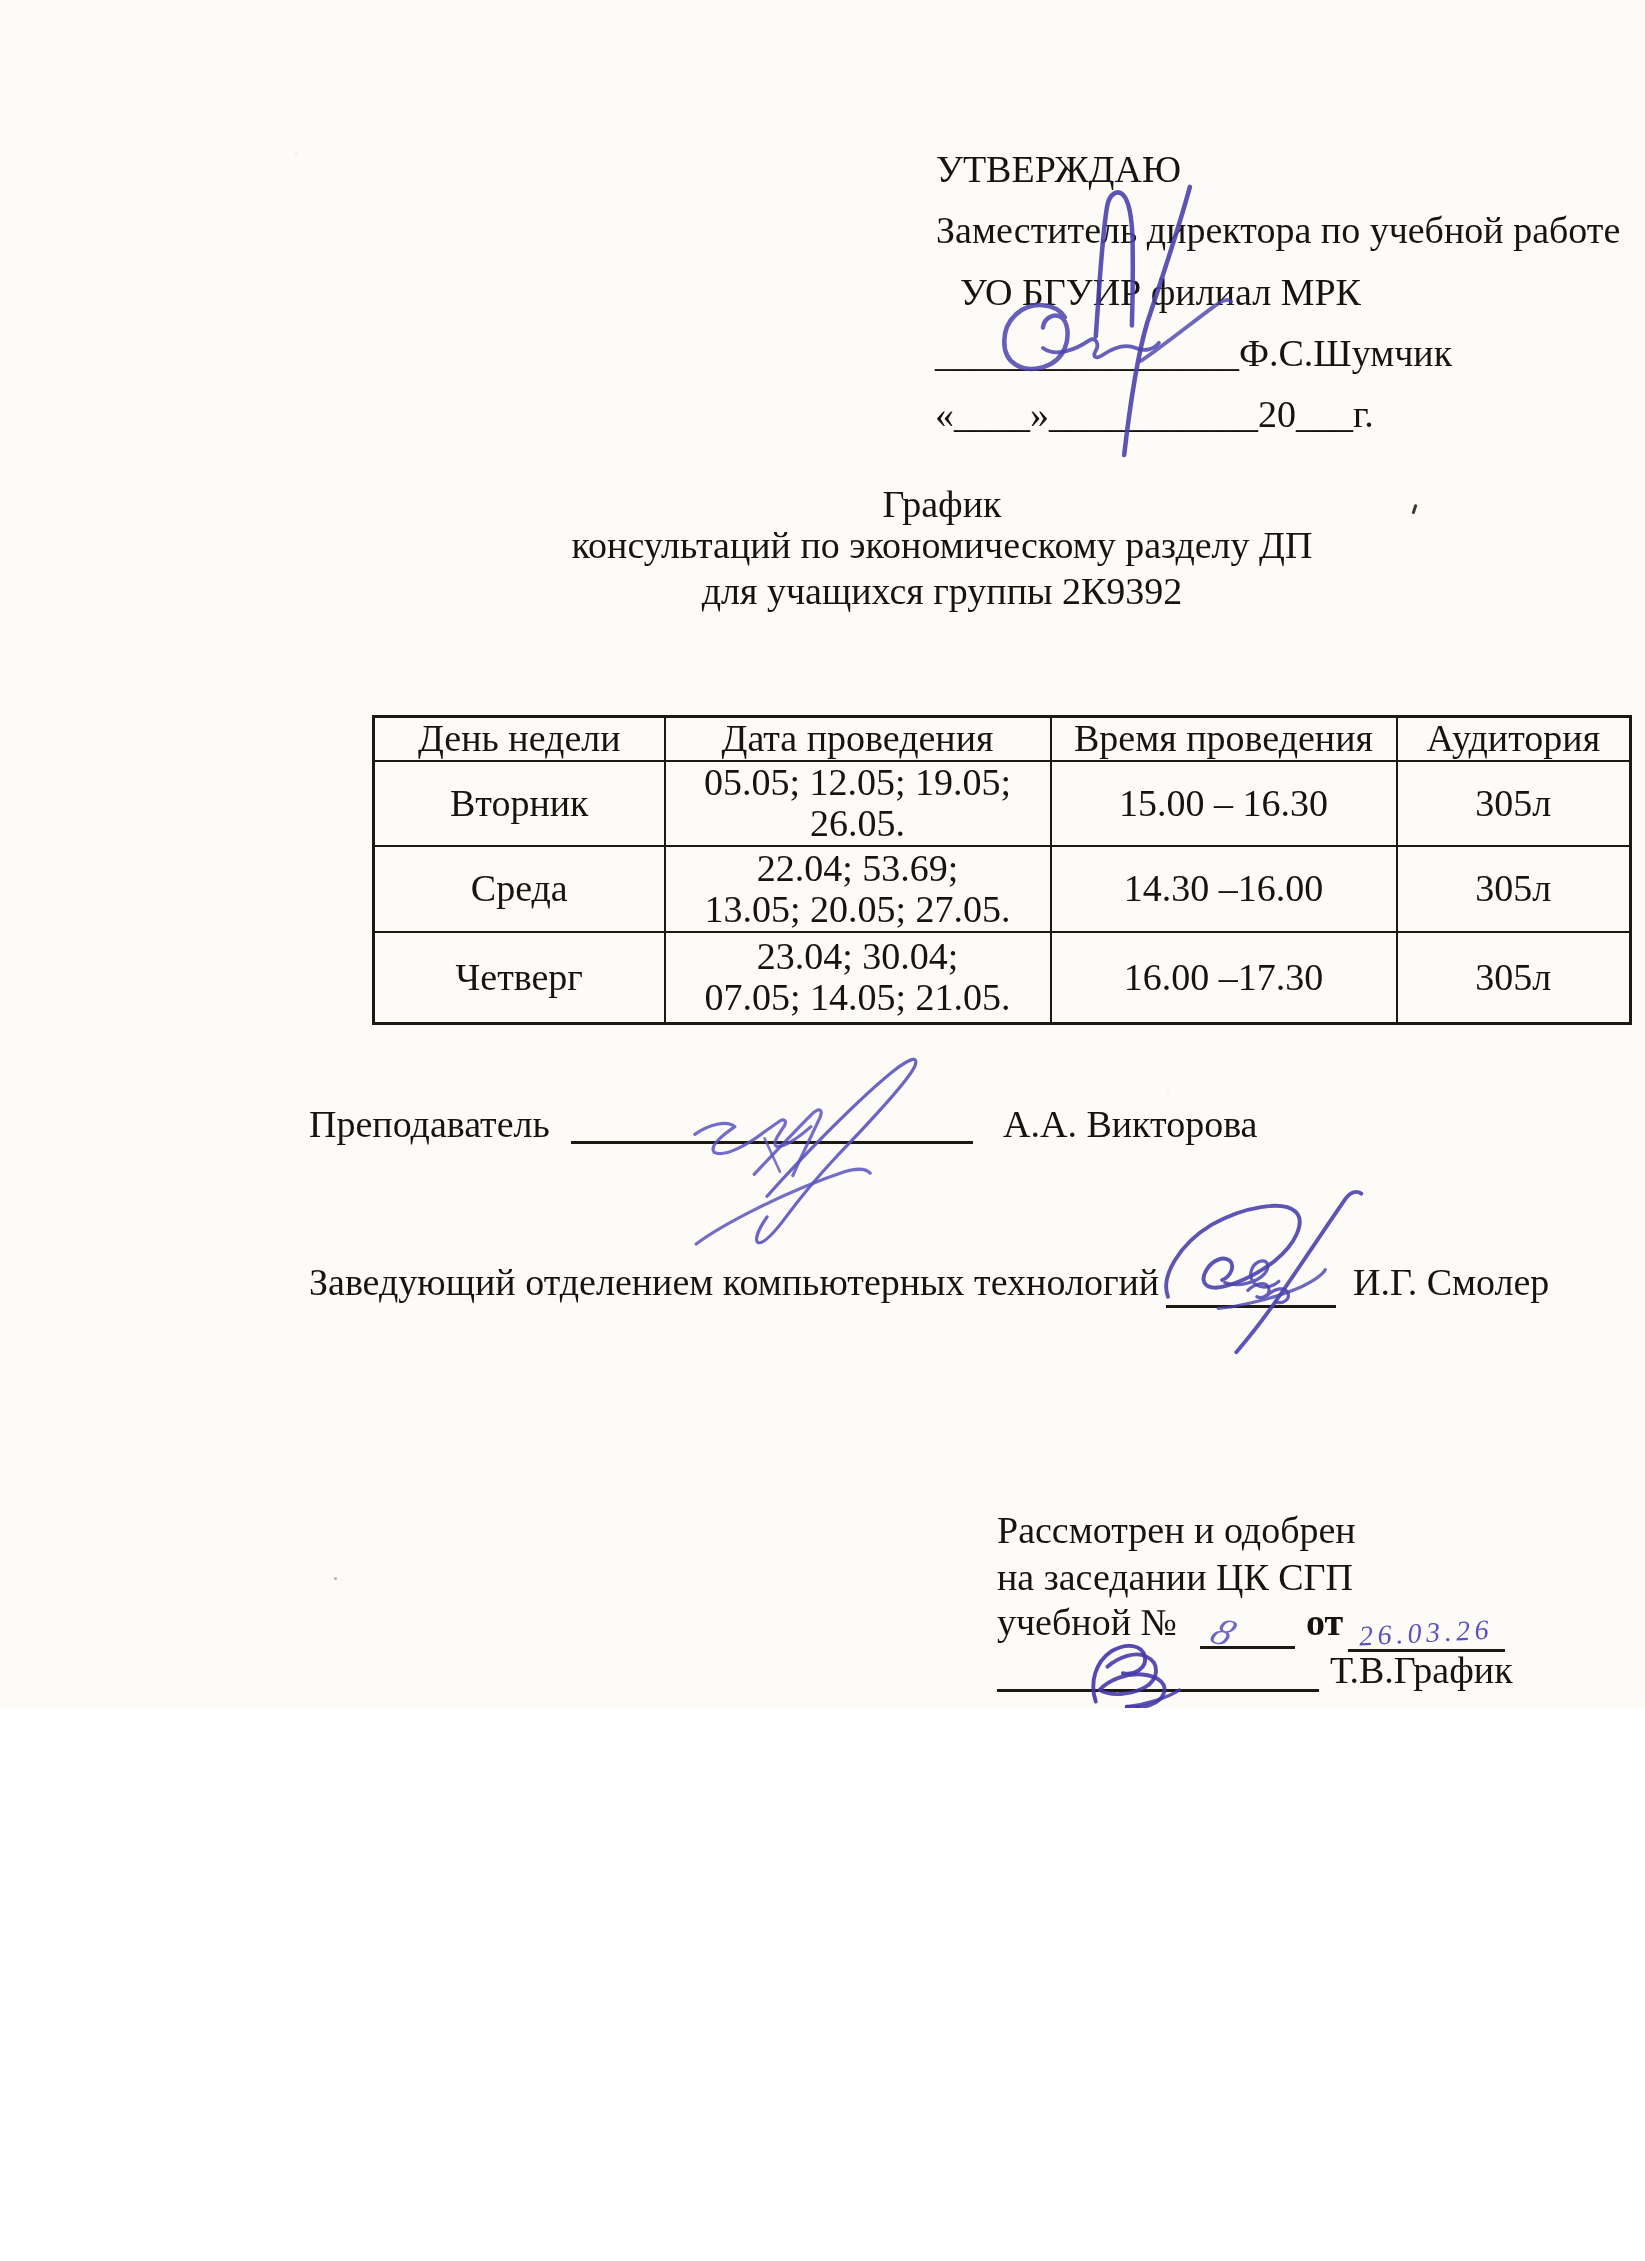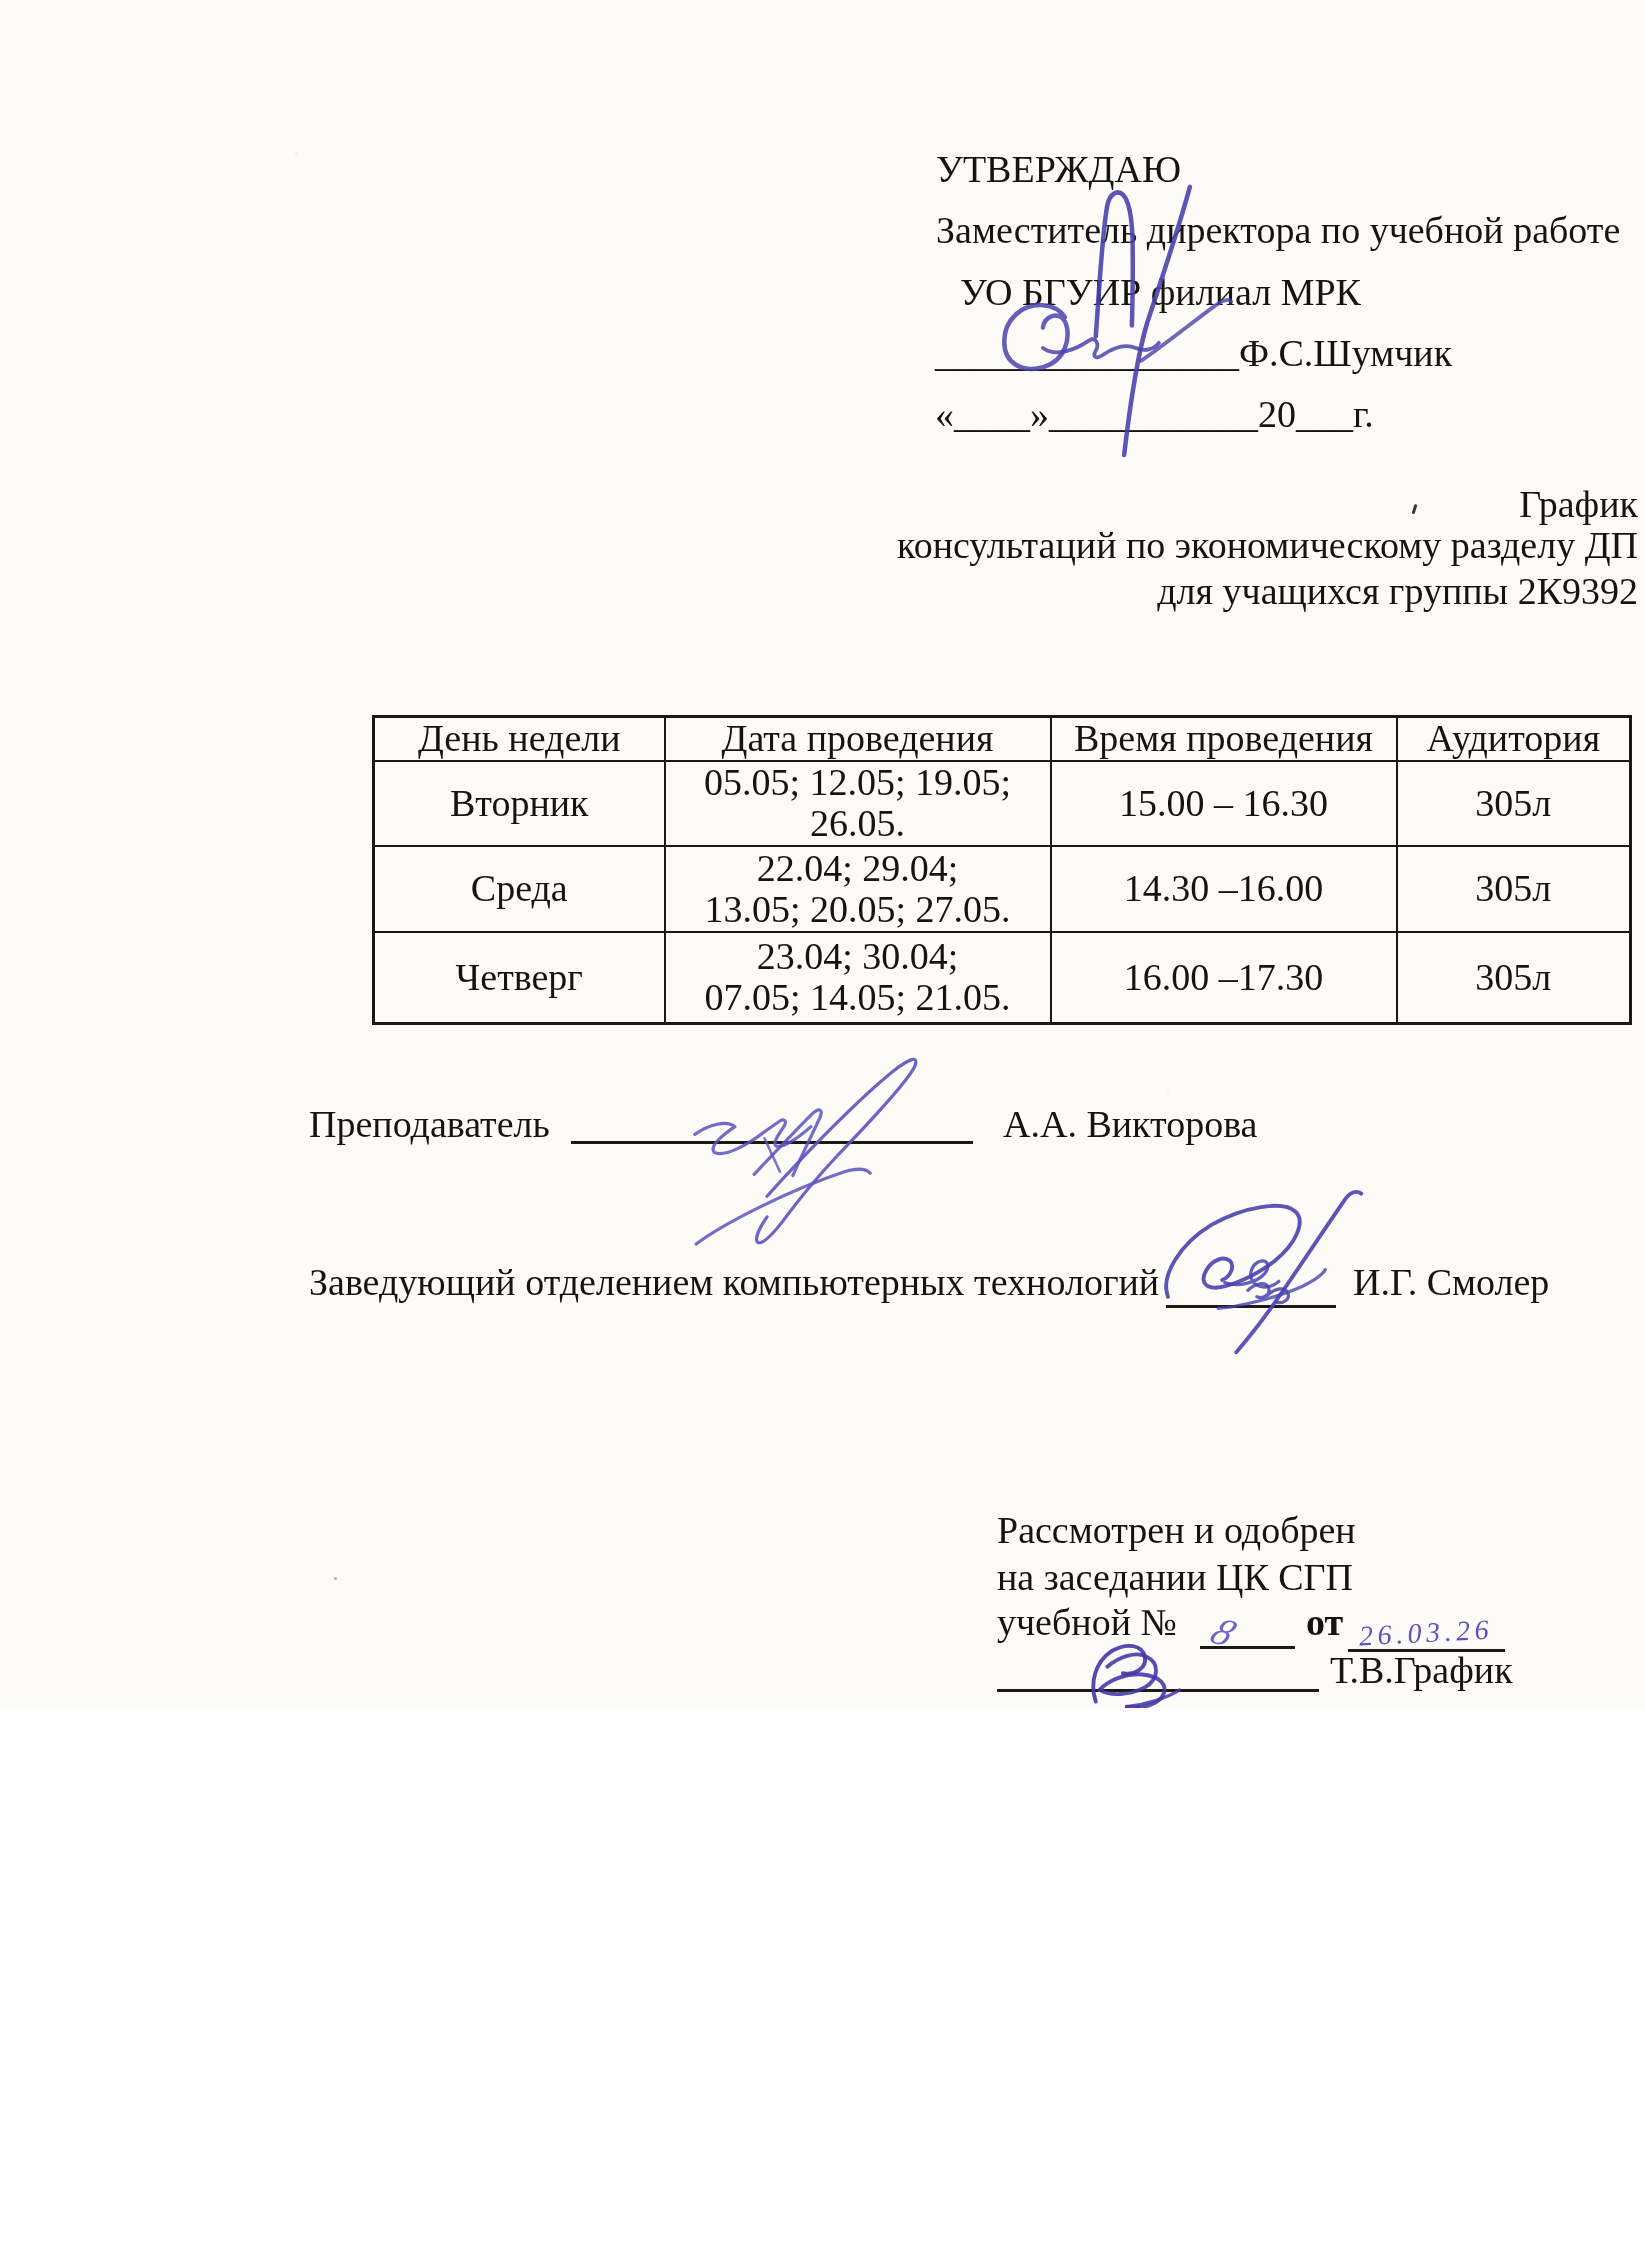--- a/index.html
+++ b/index.html
@@ -10,21 +10,21 @@
     background:#fcfbf8;
     background-image:
       radial-gradient(circle at 18% 9%, rgba(210,205,195,.18) 0 1.3px, transparent 1.9px),
       radial-gradient(circle at 71% 64%, rgba(200,196,188,.15) 0 1.3px, transparent 1.9px);
     font-family:"Liberation Serif", serif;
     color:#17130f;
     font-size:38px;
     overflow:hidden;
   }
   .abs{position:absolute;white-space:nowrap;line-height:1.05;}
-  .center-line{position:absolute;left:246px;width:1392px;text-align:right;white-space:nowrap;}
+  .center-line{position:absolute;left:246px;width:1392px;text-align:center;white-space:nowrap;}
   .rule{position:absolute;height:3.2px;background:#1d1812;}
   table.sched{
     position:absolute;left:324px;top:715px;
     border-collapse:collapse;
     table-layout:fixed;
     font-size:38px;
     color:#17130f;
     margin-left:48px;
   }
   table.sched td{
@@ -94,21 +94,21 @@
       <td>
         <div>05.05; 12.05; 19.05;</div>
         <div>26.05.</div>
       </td>
       <td>15.00 – 16.30</td>
       <td>305л</td>
     </tr>
     <tr style="height:86px;">
       <td>Среда</td>
       <td>
-        <div>22.04; 29.04;</div>
+        <div>22.04; 53.69;</div>
         <div>13.05; 20.05; 27.05.</div>
       </td>
       <td>14.30 –16.00</td>
       <td>305л</td>
     </tr>
     <tr style="height:92px;">
       <td>Четверг</td>
       <td>
         <div>23.04; 30.04;</div>
         <div>07.05; 14.05; 21.05.</div>

